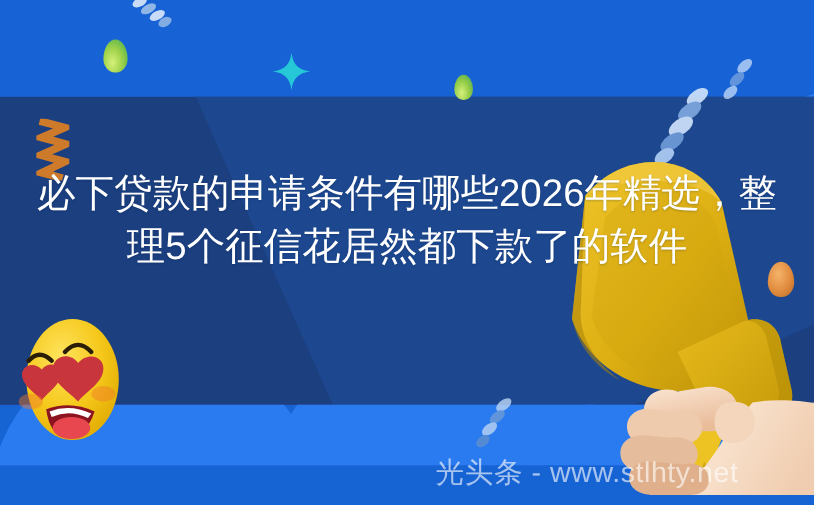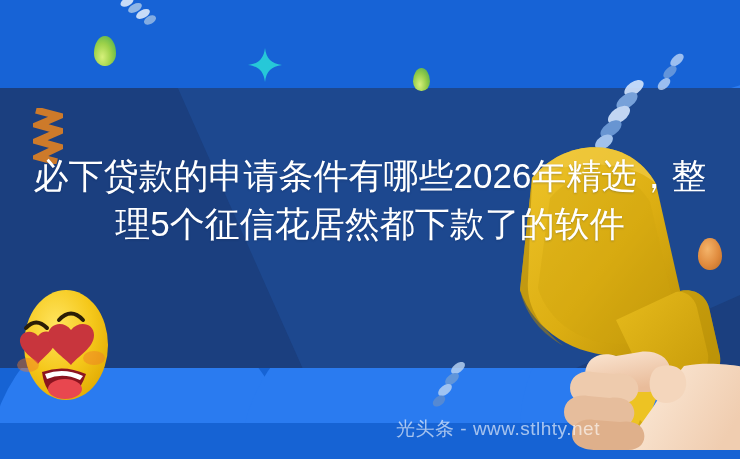--- a/index.html
+++ b/index.html
@@ -110,21 +110,21 @@
     font-size:35px;line-height:48px;font-weight:400;
     letter-spacing:0px;
     z-index:40;
     text-shadow:0 1px 2px rgba(10,30,70,.25);
   }
 
   
   .watermark{
     position:absolute;left:396px;top:414px;
     color:rgba(255,255,255,.62);
-    font-size:19px;line-height:30px;
+    font-size:26px;line-height:30px;
     white-space:nowrap;
     z-index:45;
     letter-spacing:.5px;
   }
 </style>
 </head>
 <body>
 
 <div id="poster">
 

